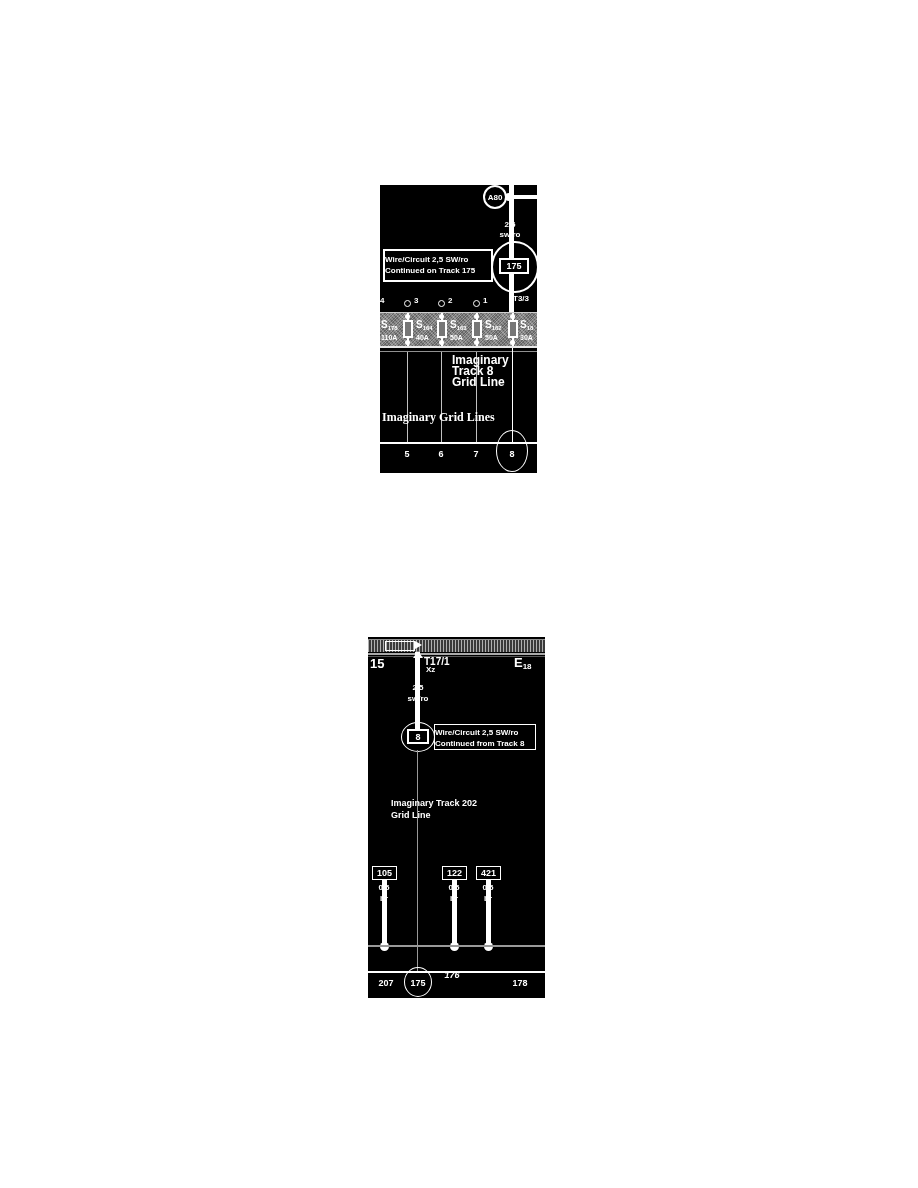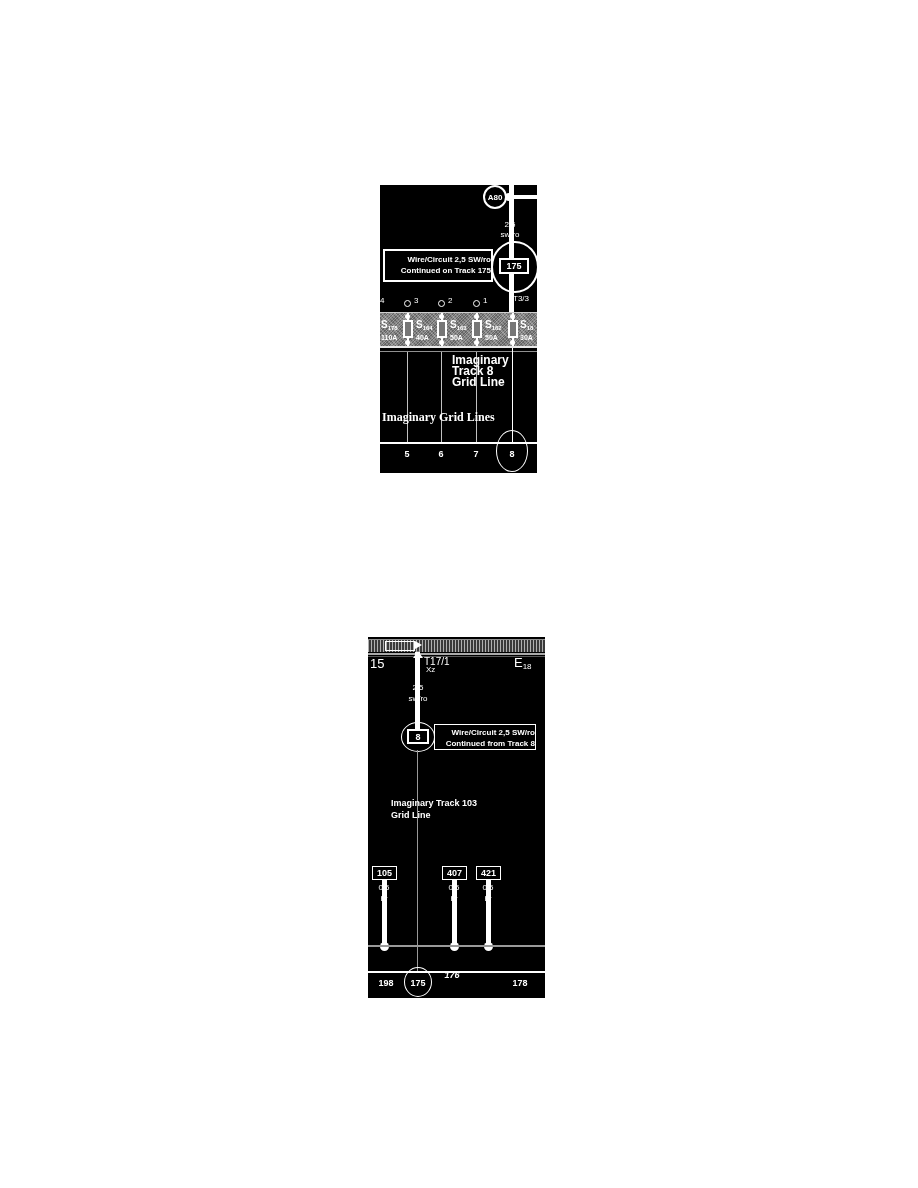--- a/index.html
+++ b/index.html
@@ -1,25 +1,25 @@
 <!DOCTYPE html>
 <html><head>
 <meta charset="utf-8">
 <style>
   html,body{margin:0;padding:0;}
   body{width:918px;height:1188px;background:#ffffff;font-family:"Liberation Sans",sans-serif;position:relative;}
   .panel{position:absolute;background:#000;overflow:hidden;color:#fff;}
   .abs{position:absolute;}
-  .t{color:#fff;font-weight:normal;white-space:nowrap;}
+  .t{color:#fff;font-weight:bold;white-space:nowrap;}
   .ctr{text-align:center;}
   .wire{background:#fff;position:absolute;}
   .circle{position:absolute;border:2px solid #fff;border-radius:50%;background:#000;box-sizing:border-box;}
   .oval{position:absolute;border:2px solid #fff;border-radius:50%;background:transparent;box-sizing:border-box;}
   .refbox{position:absolute;border:2px solid #fff;background:#000;box-sizing:border-box;text-align:center;font-weight:bold;color:#fff;}
-  .callout{position:absolute;border:2px solid #fff;background:#000;box-sizing:border-box;text-align:right;font-weight:bold;color:#fff;font-size:8px;line-height:11px;padding-top:3px;}
+  .callout{position:absolute;border:2px solid #fff;background:#000;box-sizing:border-box;text-align:left;font-weight:bold;color:#fff;font-size:8px;line-height:11px;padding-top:3px;}
   .dot{position:absolute;background:#fff;border-radius:50%;}
   .term{position:absolute;border:1.5px solid #fff;border-radius:50%;width:7px;height:7px;box-sizing:border-box;background:#000;}
   .strip{position:absolute;background:
       repeating-linear-gradient(45deg, rgba(255,255,255,0.22) 0 1px, rgba(0,0,0,0) 1px 3px),
       repeating-linear-gradient(-45deg, rgba(0,0,0,0.28) 0 1px, rgba(0,0,0,0) 1px 2px),
       #8a8a8a;
     border-top:1px solid #cfcfcf;border-bottom:2px solid #e8e8e8;box-sizing:border-box;}
   .fuse{position:absolute;width:12px;}
   .fuse .lead{position:absolute;left:5px;top:0;width:2px;height:100%;background:#fff;}
   .fuse .body{position:absolute;left:1px;top:7px;width:10px;height:18px;border:2px solid #fff;box-sizing:border-box;background:#777;}
@@ -169,44 +169,44 @@
   </div>
 
   <div class="callout" style="left:66px;top:87px;width:102px;height:26px;border-width:1.5px;padding-top:2px;">
     <div>Wire/Circuit 2,5 SW/ro</div>
     <div>Continued from Track 8</div>
   </div>
 
   <div class="gridline" style="left:49px;top:113px;height:222px;background:#999999;"></div>
 
   <div class="note" style="left:23px;top:160px;font-size:9px;line-height:12px;">
-    <div>Imaginary Track 103</div>
+    <div>Imaginary Track 202</div>
     <div>Grid Line</div>
   </div>
 
   <div class="wbox" style="left:4px;top:229px;">105</div>
-  <div class="wbox" style="left:74px;top:229px;">407</div>
+  <div class="wbox" style="left:74px;top:229px;">122</div>
   <div class="wbox" style="left:108px;top:229px;">421</div>
 
   <div class="t ctr abs" style="left:1px;top:246px;width:30px;font-size:8px;">0,5</div>
   <div class="t ctr abs" style="left:71px;top:246px;width:30px;font-size:8px;">0,5</div>
   <div class="t ctr abs" style="left:105px;top:246px;width:30px;font-size:8px;">0,5</div>
   <div class="t ctr abs" style="left:1px;top:257px;width:30px;font-size:8px;">br</div>
   <div class="t ctr abs" style="left:71px;top:257px;width:30px;font-size:8px;">br</div>
   <div class="t ctr abs" style="left:105px;top:257px;width:30px;font-size:8px;">br</div>
 
   <div class="wire" style="left:14px;top:243px;width:5px;height:68px;"></div>
   <div class="wire" style="left:84px;top:243px;width:5px;height:68px;"></div>
   <div class="wire" style="left:118px;top:243px;width:5px;height:68px;"></div>
   <div class="dot" style="left:12px;top:305px;width:9px;height:9px;"></div>
   <div class="dot" style="left:82px;top:305px;width:9px;height:9px;"></div>
   <div class="dot" style="left:116px;top:305px;width:9px;height:9px;"></div>
 
   <div class="hline" style="top:308px;height:2px;background:#999999;"></div>
   <div class="hline" style="top:334px;height:2px;background:#ffffff;"></div>
 
-  <div class="num" style="left:3px;top:341px;width:30px;">198</div>
+  <div class="num" style="left:3px;top:341px;width:30px;">207</div>
   <div class="num" style="left:35px;top:341px;width:30px;">175</div>
   <div class="num" style="left:69px;top:333px;width:30px;font-style:italic;">176</div>
   <div class="num" style="left:103px;top:341px;width:30px;margin-top:19px;">177</div>
   <div class="num" style="left:137px;top:341px;width:30px;">178</div>
   <div class="oval" style="left:36px;top:330px;width:28px;height:30px;border-width:1.5px;"></div>
 </div>
 
 </body></html>

